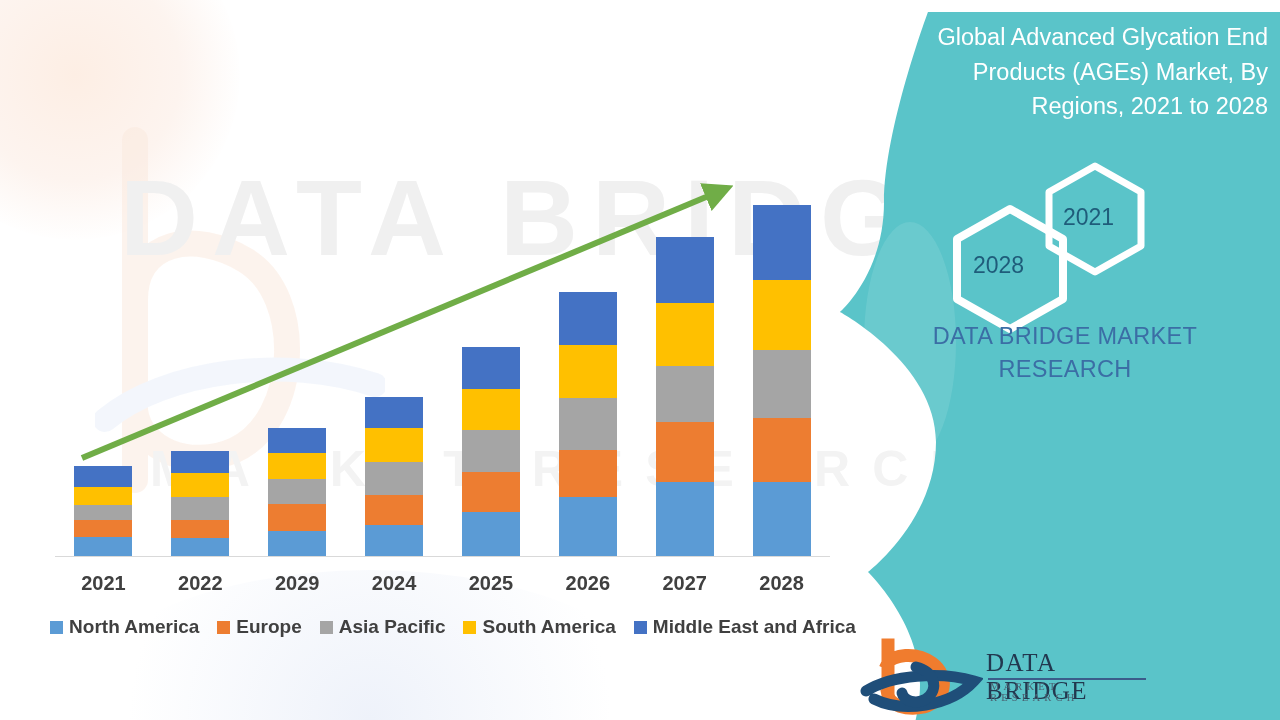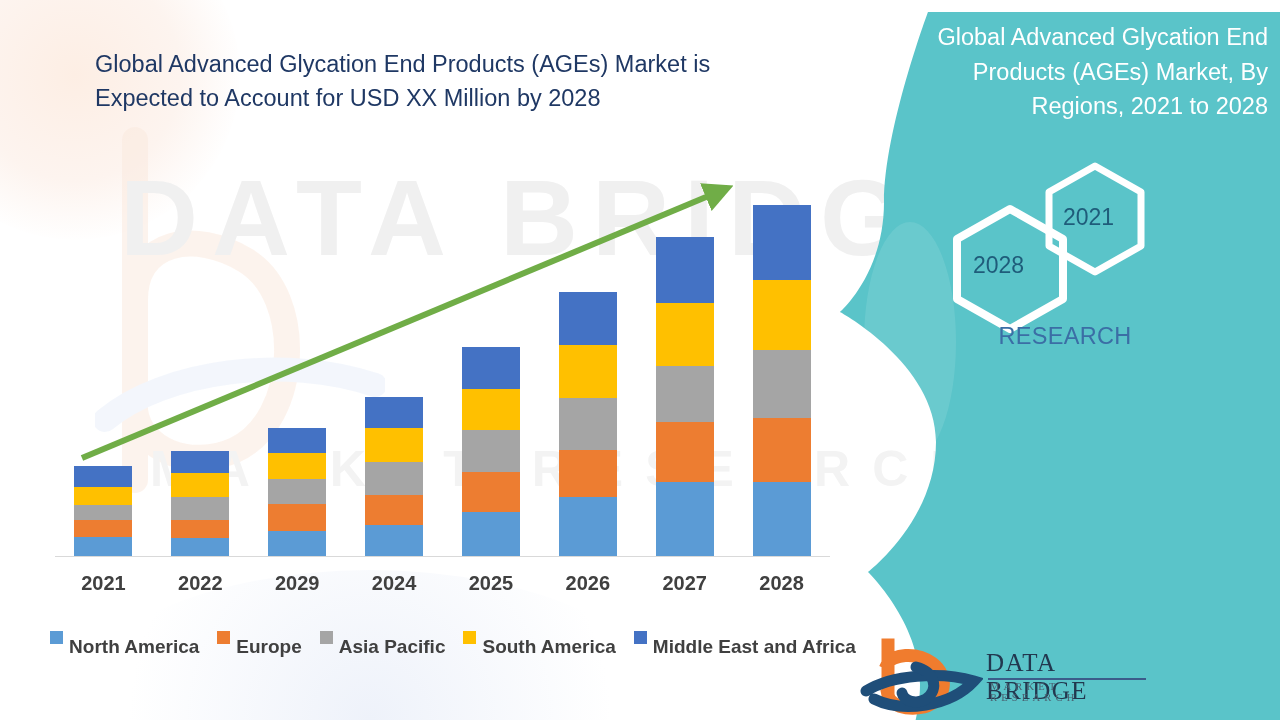--- a/index.html
+++ b/index.html
@@ -166,21 +166,20 @@
   .legend-swatch {
     width: 13px;
     height: 13px;
     display: inline-block;
   }
   .legend-label {
     font-size: 19px;
     font-weight: 700;
     color: #404040;
     white-space: nowrap;
-    margin-top: 20px;
   }
 
   .footer-left {
     position: absolute;
     left: 58px;
     top: 684px;
     font-family: "Liberation Serif", serif;
     font-size: 13.5px;
     color: #2b2b2b;
     white-space: nowrap;
@@ -289,21 +288,20 @@
     <div class="glow-left"></div>
     <div class="glow-bottom"></div>
     <svg class="wm-b" viewBox="0 0 290 400">
       <path d="M40 20 L40 360 M40 180 C40 120 100 110 150 140 C210 175 205 300 140 330 C95 350 45 330 40 290" fill="none" stroke="#fbeadf" stroke-width="26" stroke-linecap="round"></path>
       <path d="M10 300 C70 250 190 235 280 265" fill="none" stroke="#eaf0fa" stroke-width="24" stroke-linecap="round"></path>
     </svg>
     <div class="wm-text">DATA BRIDGE</div>
     <div class="wm-text2">MARKET RESEARCH</div>
   </div>
 
-  <div class="chart-title">Global Advanced Glycation End Products (AGEs) Market is Expected to Account for USD XX Million by 2028</div>
 
   <div class="plot">
     <div class="bars" id="bars">
         <div class="bar-col">
           <div class="bar">
             <div class="seg" style="height: 20.928px; background: rgb(68, 114, 196);"></div>
             <div class="seg" style="height: 17.7888px; background: rgb(255, 192, 0);"></div>
             <div class="seg" style="height: 14.9984px; background: rgb(165, 165, 165);"></div>
             <div class="seg" style="height: 17.0912px; background: rgb(237, 125, 49);"></div>
             <div class="seg" style="height: 18.8352px; background: rgb(91, 155, 213);"></div>
@@ -435,20 +433,21 @@
       </svg>
       <div class="hex-label" style="left:133px; top:44px;">2021</div>
 
       <svg class="hex" style="left:18px; top:42px;" width="125" height="135" viewBox="0 0 125 135">
         <polygon points="62,7 115,37 115,97 62,127 9,97 9,37" fill="none" stroke="#ffffff" stroke-width="8" stroke-linejoin="round"></polygon>
       </svg>
       <div class="hex-label" style="left:43px; top:92px;">2028</div>
     </div>
 
     <div class="brand">
+      <div>DATA BRIDGE MARKET</div>
       <div>RESEARCH</div>
     </div>
 
     <div class="logo">
       <svg width="125" height="78" viewBox="0 0 125 78">
         <path d="M30 8 L30 62 M30 26 C34 18 58 14 74 26 C92 39 88 64 66 70 C48 74 32 68 30 58" fill="none" stroke="#f07c2e" stroke-width="13" stroke-linecap="square"></path>
         <path d="M8 54 C34 38 82 34 116 44 C92 70 44 76 16 62" fill="none" stroke="#1f4e79" stroke-width="11" stroke-linecap="round"></path>
         <path d="M58 30 C76 34 82 52 68 62 C58 68 46 64 44 56" fill="none" stroke="#1f4e79" stroke-width="11" stroke-linecap="round"></path>
       </svg>
       <div class="logo-text">DATA BRIDGE</div>

